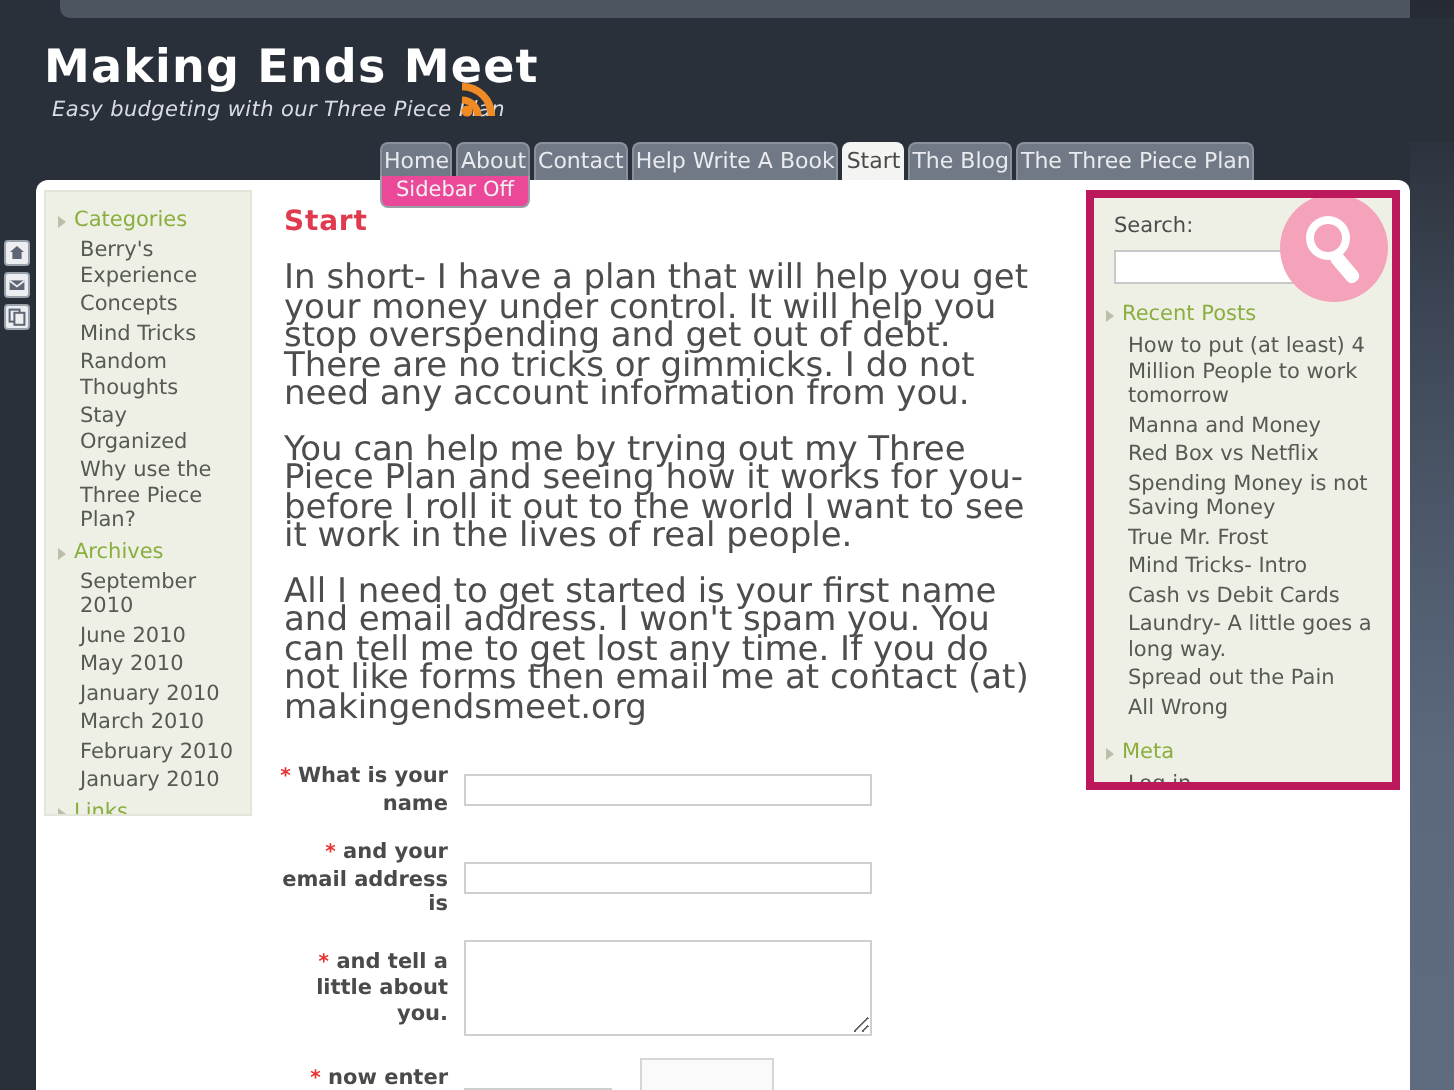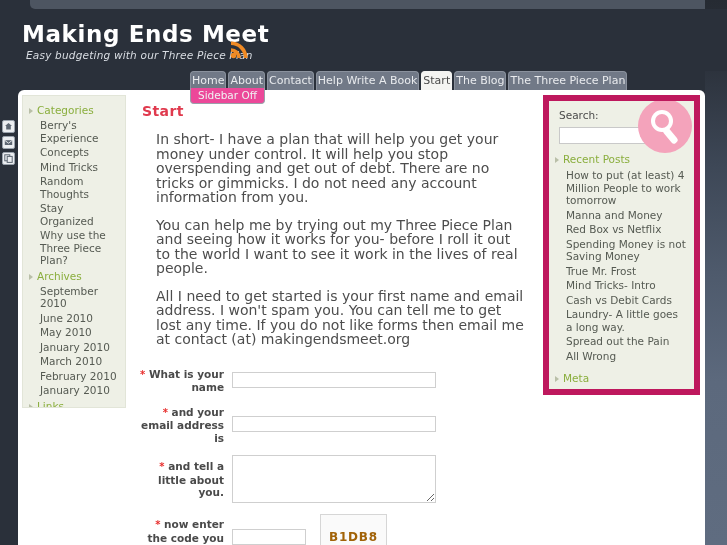--- a/index.html
+++ b/index.html
@@ -141,23 +141,23 @@
     width: 398px; height: 450px;
     overflow: hidden;
     background: #ffffff;
   }
   #page-title {
     font-size: 14px; font-weight: bold; color: #e03a4e;
     margin: 8px 0 0 6px;
     letter-spacing: 0.4px;
   }
   .para {
-    font-size: 14px; color: #4d4d4d;
+    font-size: 17px; color: #4d4d4d;
     line-height: 14.5px;
-    margin: 13px 8px 0 20px;
+    margin: 13px 8px 0 6px;
   }
 
   
   #form { margin-top: 20px; position: relative; }
   .frow { display: flex; align-items: center; margin-bottom: 11px; }
   .flabel {
     width: 96px; text-align: right; padding-right: 8px;
     font-size: 10.5px; font-weight: bold; color: #4a4a4a;
     line-height: 12.5px; padding-top: 1px;
   }
@@ -208,21 +208,21 @@
     text-align: right; padding-right: 6px; margin-top: 5px;
     font-size: 14px; color: #6b6b6b;
   }
   #script-credit a { color: #3a7bd0; text-decoration: none; }
 
   
   #right-sidebar {
     position: absolute; left: 543px; top: 95px;
     width: 157px; height: 300px;
     background: #eef0e6;
-    border: 6px solid #be185d;
+    border: 4px solid #be185d;
     overflow: hidden;
   }
   #search-label {
     font-size: 10.5px; color: #4b4b4b;
     padding: 8px 0 0 10px;
   }
   #search-input {
     margin: 6px 0 0 10px;
     width: 92px; height: 17px;
     border: 1px solid #c9c9c9;

